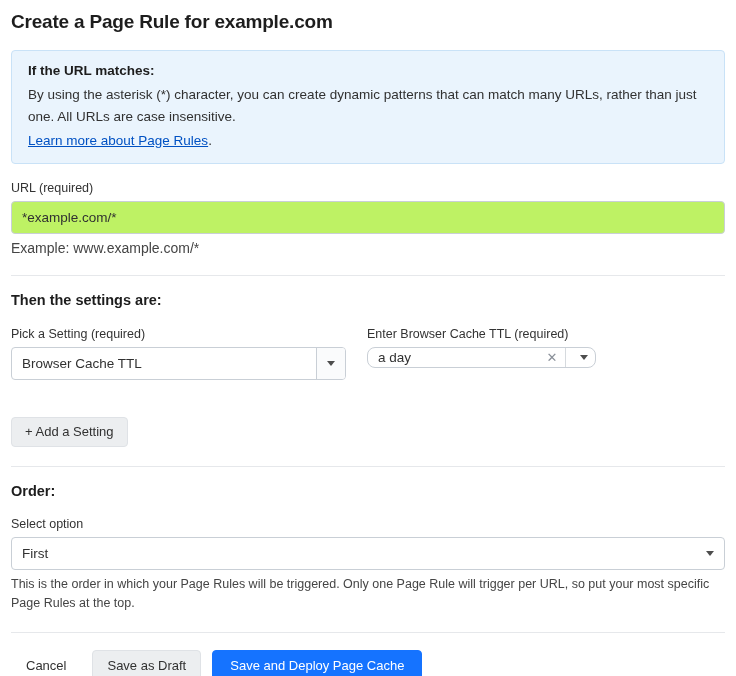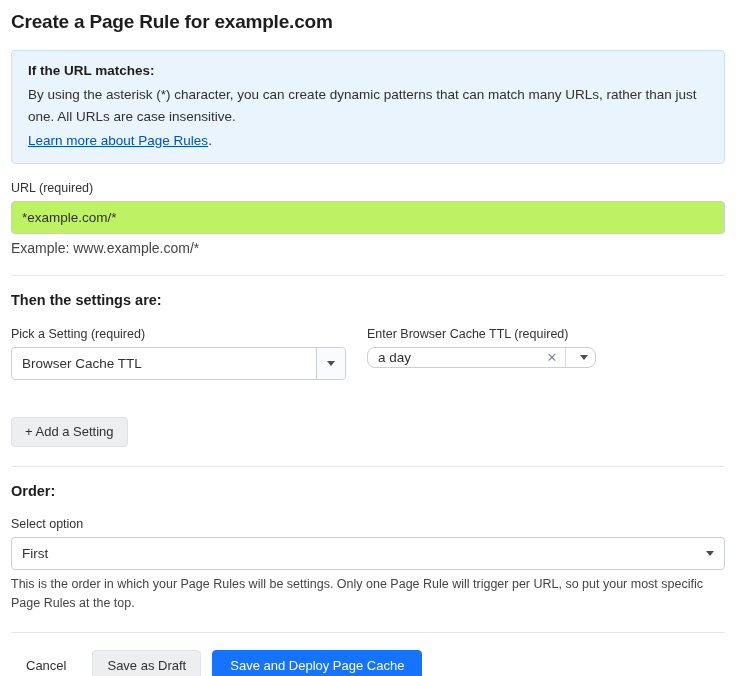--- a/index.html
+++ b/index.html
@@ -313,21 +313,21 @@
   <div class="section-heading">Order:</div>
 
   <div class="order-block">
     <div class="field-label">Select option</div>
     <div class="wide-select">
       <div class="select-value">First</div>
       <div class="wide-caret-wrap">
         <span class="caret"></span>
       </div>
     </div>
-    <div class="order-hint">This is the order in which your Page Rules will be settings. Only one Page Rule will trigger per URL, so put your most specific Page Rules at the top.</div>
+    <div class="order-hint">This is the order in which your Page Rules will be triggered. Only one Page Rule will trigger per URL, so put your most specific Page Rules at the top.</div>
   </div>
 
   <hr class="divider">
 
   <div class="actions">
     <button class="btn btn-cancel">Cancel</button>
     <button class="btn btn-draft">Save as Draft</button>
     <button class="btn btn-primary">Save and Deploy Page Cache</button>
   </div>
 

